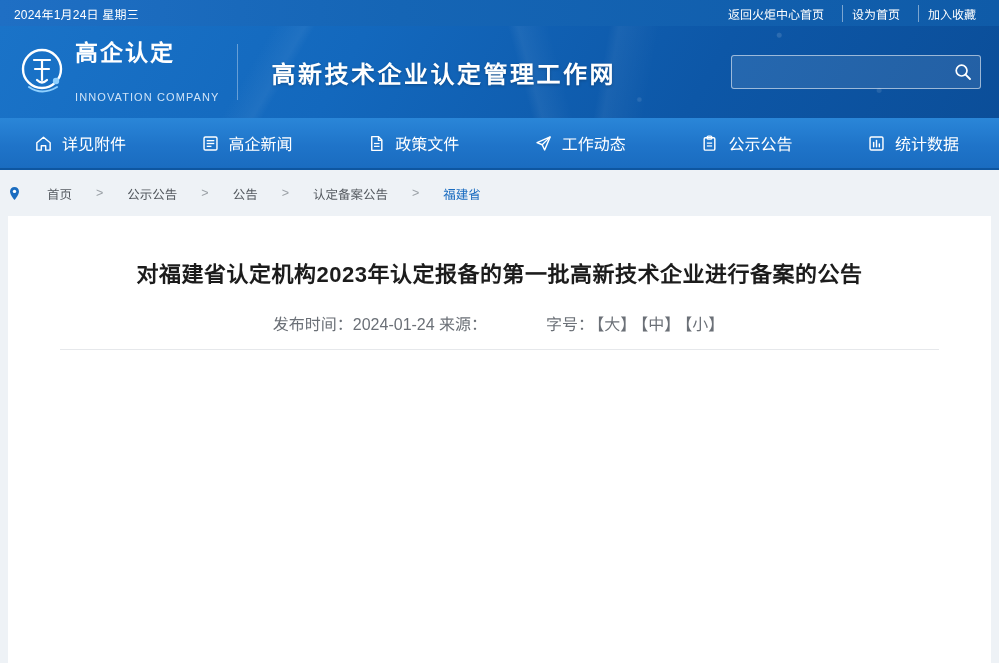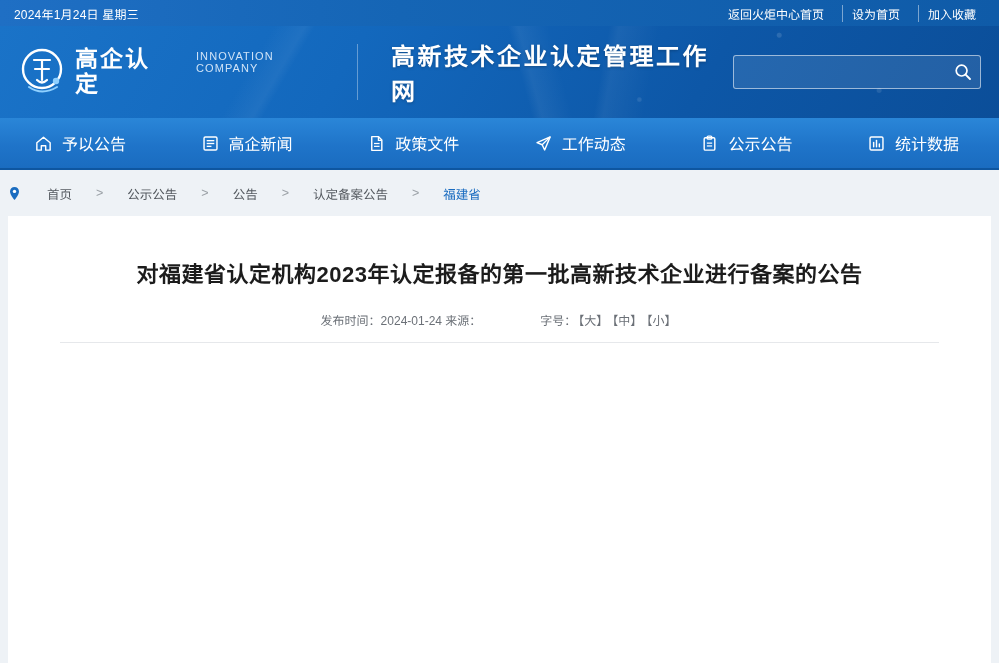--- a/index.html
+++ b/index.html
@@ -64,21 +64,21 @@
     z-index: 2;
     padding-right: 18px;
     border-right: 1px solid rgba(255,255,255,.35);
     height: 56px;
   }
   .logo-mark {
     width: 46px; height: 50px;
     position: relative;
     flex: 0 0 auto;
   }
-  .logo-text { display: flex; flex-direction: row; justify-content: flex-end; gap: 22px; }
+  .logo-text { display: flex; flex-direction: column; justify-content: flex-end; gap: 22px; }
   .logo-title {
     color: #ffffff;
     font-size: 23px;
     font-weight: bold;
     letter-spacing: 2px;
     line-height: 1.1;
   }
   .logo-sub {
     color: #cfe3f7;
     font-size: 11px;
@@ -174,21 +174,21 @@
     color: #1c1c1c;
     line-height: 1.5;
     letter-spacing: .5px;
     padding: 6px 0 20px;
   }
   .doc-meta {
     display: flex;
     align-items: center;
     justify-content: center;
     gap: 59px;
-    font-size: 12px;
+    font-size: 16px;
     color: #6b7077;
     padding-bottom: 14px;
     border-bottom: 1px solid #e6e8eb;
   }
   .doc-meta .fs-label { color: #6b7077; }
   .doc-meta .fs-opt { color: #6b7077; padding: 0 2px; cursor: pointer; }
 
   .doc-body {
     padding-top: 26px;
     font-family: "Liberation Serif", serif;
@@ -251,21 +251,21 @@
 </div>
 
 <div class="nav">
 
   <a class="nav-item" href="#">
     <span class="n-ico">
       <svg viewBox="0 0 20 20" width="19" height="19" aria-hidden="true">
         <path d="M3 9.2 L10 3.4 L17 9.2 V17 H12.3 V12.3 H7.7 V17 H3 Z" fill="none" stroke="#ffffff" stroke-width="1.5" stroke-linejoin="round"></path>
       </svg>
     </span>
-    <span>予以公告</span>
+    <span>详见附件</span>
   </a>
 
   <a class="nav-item" href="#">
     <span class="n-ico">
       <svg viewBox="0 0 20 20" width="19" height="19" aria-hidden="true">
         <rect x="3.2" y="3.2" width="13.6" height="13.6" rx="1.4" fill="none" stroke="#ffffff" stroke-width="1.5"></rect>
         <line x1="6" y1="7" x2="14" y2="7" stroke="#ffffff" stroke-width="1.4"></line>
         <line x1="6" y1="10" x2="14" y2="10" stroke="#ffffff" stroke-width="1.4"></line>
         <line x1="6" y1="13" x2="11" y2="13" stroke="#ffffff" stroke-width="1.4"></line>
       </svg>

